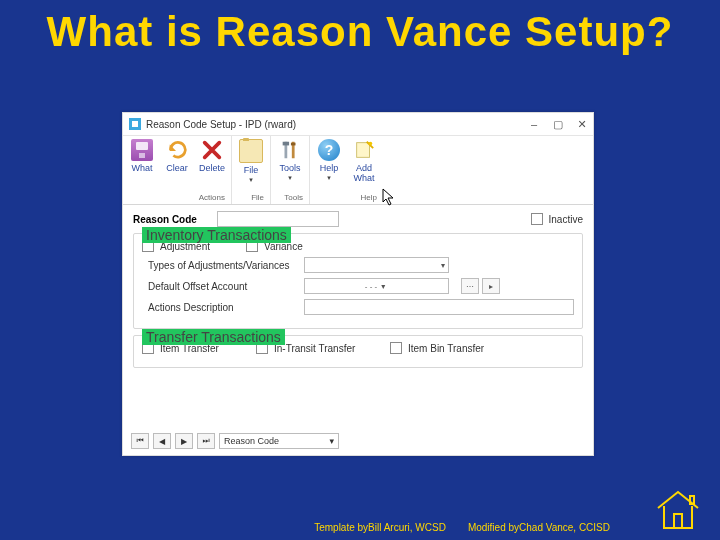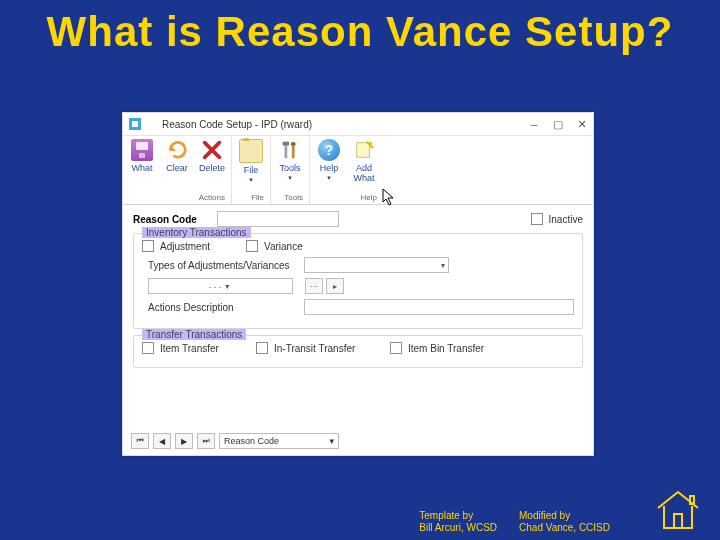--- a/index.html
+++ b/index.html
@@ -1,21 +1,21 @@
 <!DOCTYPE html>
 <html><head>
 <meta charset="utf-8">
 <style>
 html,body{margin:0;padding:0}
 body{width:720px;height:540px;background:#19358f;font-family:Arial,Helvetica,sans-serif;position:relative;overflow:hidden}
 .title{color:#ffd700;font-weight:bold;font-size:42px;text-align:center;padding:8px 40px 6px;letter-spacing:1px;line-height:1.15}
 .window{position:absolute;left:122px;top:112px;width:470px;height:342px;background:#fff;border:1px solid #ddd;box-shadow:0 0 3px rgba(0,0,0,.2)}
 
 .titlebar{height:22px;border-bottom:1px solid #e5e5e5;display:flex;align-items:center;font-size:10px;color:#333;padding:0 6px;justify-content:space-between}
-.titlebar-left{display:flex;align-items:center;gap:21px}
+.titlebar-left{display:flex;align-items:center;gap:5px}
 .app-ico{width:12px;height:12px;background:#3ba9e0;position:relative}
 .app-ico::after{content:"";position:absolute;inset:3px;background:#fff}
 .win-btns{display:flex;gap:14px;color:#555;font-size:11px}
 .win-btns span{display:inline-block;width:10px;text-align:center}
 
 .ribbon{height:68px;border-bottom:1px solid #d6d6d6;display:flex;font-size:9px;color:#2b4aa0}
 .rg{border-right:1px solid #e3e3e3;display:flex;flex-direction:column;justify-content:space-between;padding:3px 6px 2px}
 .rg-icons{display:flex;gap:9px;align-items:flex-start}
 .rb{display:flex;flex-direction:column;align-items:center;gap:2px;min-width:26px}
 .rb .lbl{font-size:9px;color:#2b4aa0}
@@ -36,34 +36,34 @@
 .ico-note svg{width:22px;height:22px}
 .drop{font-size:7px;color:#444;line-height:5px}
 
 .panel{padding:6px 10px 8px;font-size:10px;color:#333}
 .row{display:flex;align-items:center;gap:6px;margin-bottom:4px}
 .lblf{width:78px;font-size:10px}
 .lblf.bold{font-weight:bold;color:#000}
 .inp{border:1px solid #bdbdbd;height:14px;background:#fff;flex:0 0 auto}
 .chk{width:10px;height:10px;border:1px solid #8a8a8a;background:#fff;display:inline-block}
 .grp{border:1px solid #d7d7d7;border-radius:2px;padding:6px 8px 8px;margin-top:6px;position:relative}
-.grp-legend{position:absolute;top:-7px;left:8px;background:#c4b5fd;padding:0 4px;font-size:10px;color:#444}
+.grp-legend{position:absolute;top:-7px;left:8px;background:#22c55e;padding:0 4px;font-size:14px;color:#444}
 .grp .row{margin-bottom:5px}
 .sub{margin-left:6px}
 .sel{border:1px solid #bdbdbd;height:14px;background:#fff;display:flex;align-items:center;justify-content:flex-end;padding-right:3px;color:#666;font-size:8px}
 .sel::after{content:"▾";margin-left:4px;color:#555}
 .tiny-btns{display:flex;gap:3px;margin-left:6px}
 .tiny-btns .tb{width:16px;height:14px;border:1px solid #bdbdbd;background:#f7f7f7;font-size:8px;display:flex;align-items:center;justify-content:center;color:#555}
 
 .nav{position:absolute;left:8px;bottom:6px;display:flex;align-items:center;gap:4px;font-size:10px}
 .nav .nb{width:16px;height:14px;border:1px solid #bcbcbc;background:#f5f5f5;display:flex;align-items:center;justify-content:center;font-size:8px;color:#333}
 .nav .navsel{border:1px solid #bcbcbc;height:14px;width:110px;background:#fff;display:flex;align-items:center;justify-content:space-between;padding:0 4px;font-size:9px;color:#333}
 
 .credits{position:absolute;right:110px;bottom:6px;display:flex;gap:22px;font-size:10px}
-.credits .c{display:flex;flex-direction:column;line-height:1.2}
+.credits .c{display:flex;flex-direction:row;line-height:1.2}
 .credits .h{color:#ffd700}
 .credits .n{color:#ffd700}
 
 .home{position:absolute;right:18px;bottom:8px;width:48px;height:44px}
 .home svg{width:48px;height:44px}
 
 .cursor{position:absolute;left:382px;top:188px;pointer-events:none}
 .cursor svg{width:14px;height:18px}
 </style>
 </head>
@@ -181,20 +181,21 @@
         <span class="chk"></span>
         <span style="width:80px">Adjustment</span>
         <span class="chk"></span>
         <span>Variance</span>
       </div>
       <div class="row sub">
         <span style="width:150px">Types of Adjustments/Variances</span>
         <span class="sel" style="width:140px"></span>
       </div>
       <div class="row sub">
+        <span style="width:150px">Default Offset Account</span>
         <span class="sel" style="width:140px;justify-content:center">-    -    -</span>
         <span class="tiny-btns">
           <span class="tb">⋯</span>
           <span class="tb">▸</span>
         </span>
       </div>
       <div class="row sub">
         <span style="width:150px">Actions Description</span>
         <span class="inp" style="flex:1"></span>
       </div>

